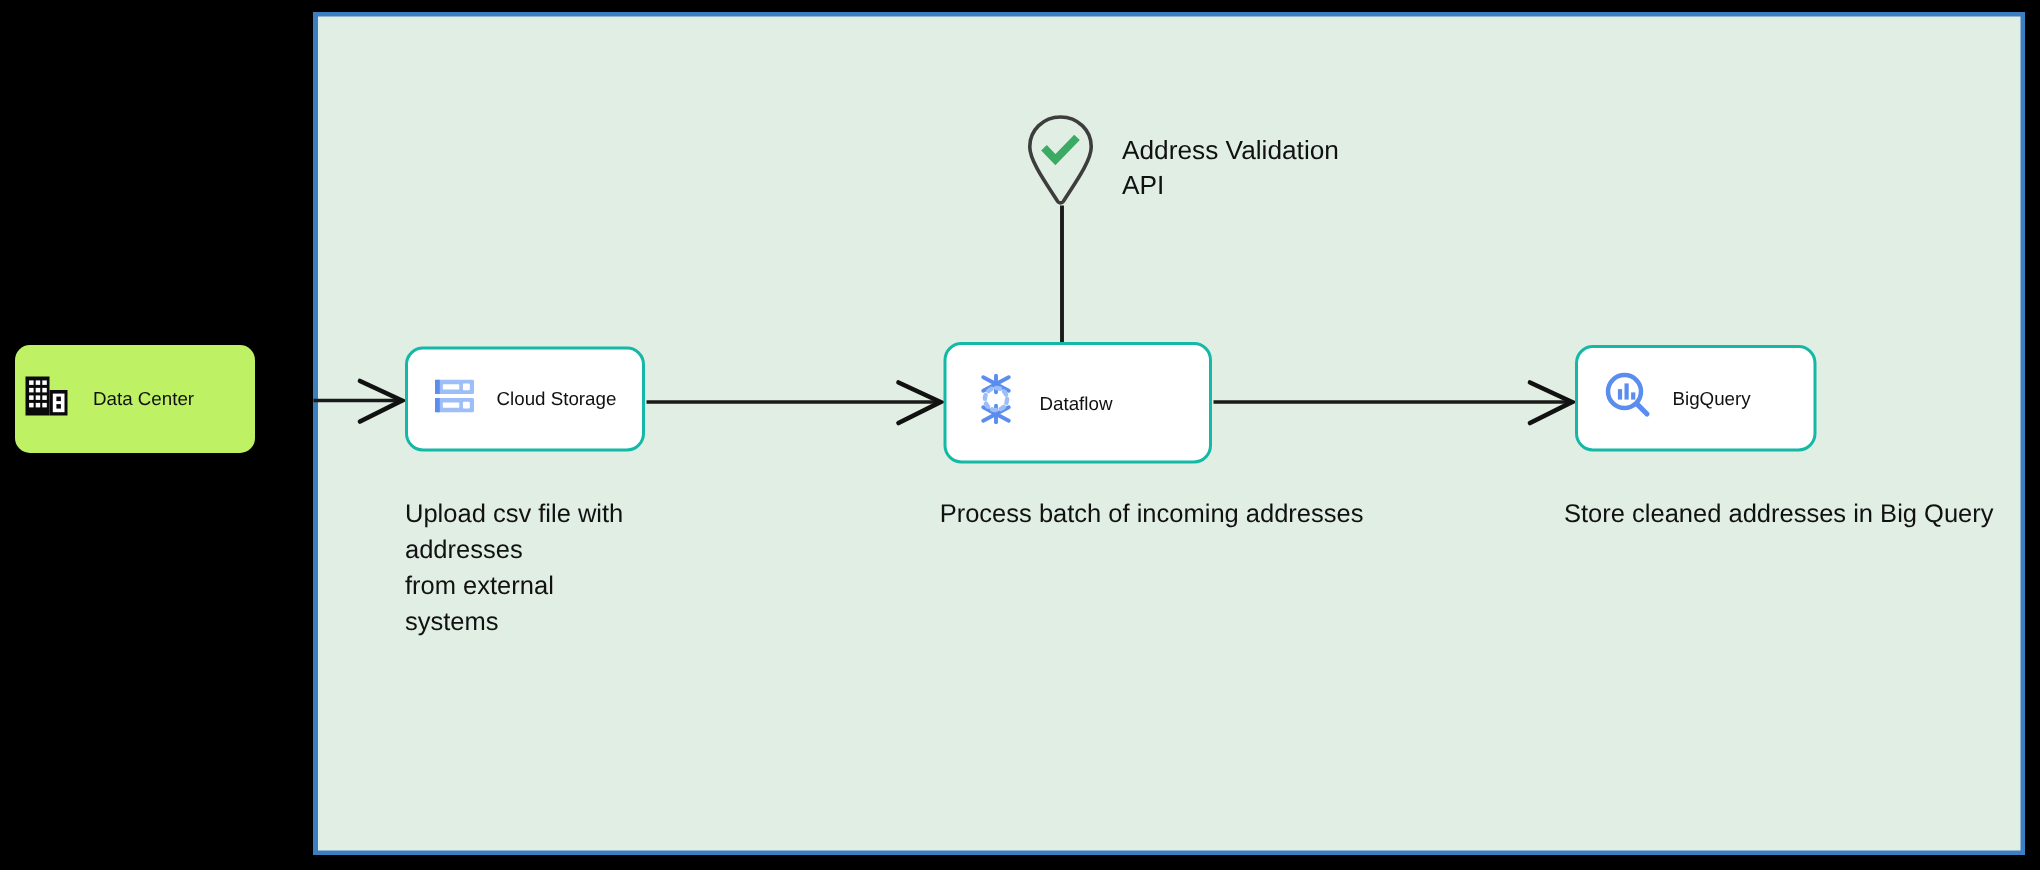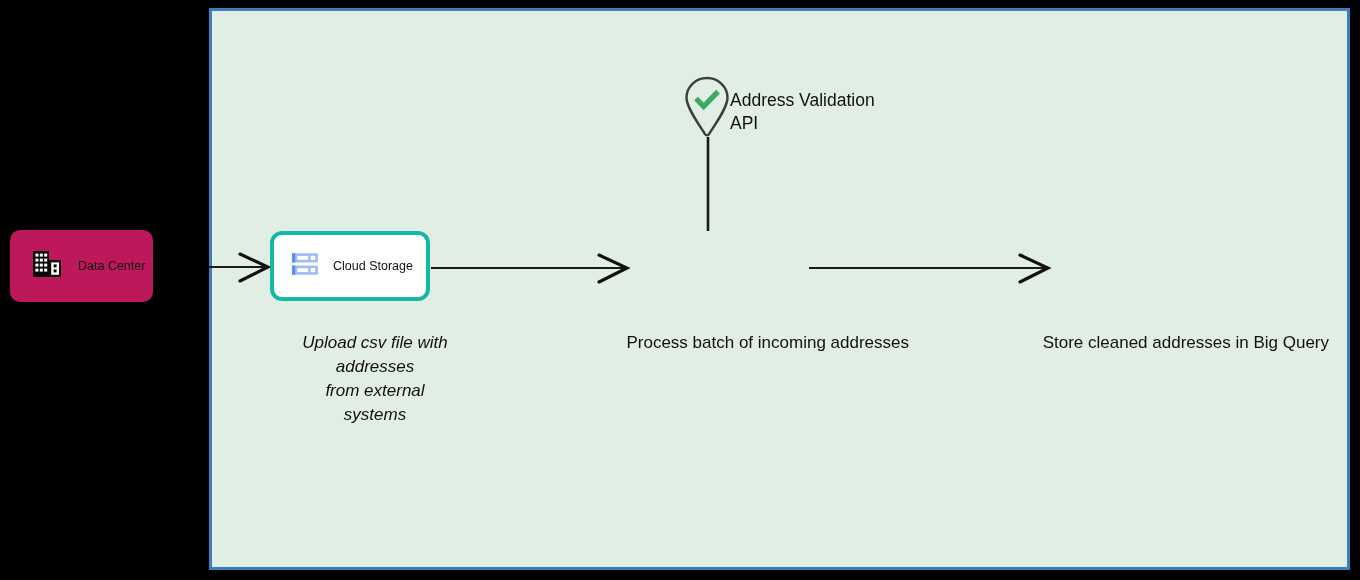--- a/index.html
+++ b/index.html
@@ -45,33 +45,33 @@
   .node-label {
     font-size: 12.5px;
     color: #111111;
     white-space: nowrap;
   }
 
   
   #node-data-center {
     left: 10px;
     top: 230px;
-    width: 143px;
+    width: 160px;
     height: 72px;
-    background: #be185d;
+    background: #bef264;
     border: none;
     border-radius: 10px;
-    padding-left: 22px;
+    padding-left: 6px;
   }
   #node-data-center .node-label { margin-left: 16px; }
 
   
   .gcp-node {
     background: #ffffff;
-    border: 4px solid #14b8a6;
+    border: 2px solid #14b8a6;
   }
   #node-cloud-storage {
     left: 270px;
     top: 231px;
     width: 160px;
     height: 70px;
     padding-left: 17px;
   }
   #node-cloud-storage .node-label { margin-left: 14px; }
 
@@ -95,20 +95,21 @@
 
   
   #node-address-api {
     position: absolute;
     left: 684px;
     top: 76px;
     display: flex;
     align-items: flex-start;
   }
   #node-address-api .api-text {
+    margin-left: 18px;
     margin-top: 13px;
     font-size: 17.5px;
     line-height: 23px;
     color: #111111;
     white-space: pre-line;
   }
 
   
   #connectors {
     position: absolute;
@@ -124,22 +125,21 @@
     position: absolute;
     font-size: 17px;
     line-height: 24px;
     color: #111111;
     white-space: pre-line;
   }
   #caption-cloud-storage {
     left: 270px;
     top: 331px;
     width: 210px;
-    text-align: center;
-    font-style: italic;
+    text-align: left;
   }
   #caption-dataflow {
     left: 569px;
     top: 331px;
     width: 340px;
     text-align: right;
   }
   #caption-bigquery {
     left: 989px;
     top: 331px;
@@ -231,21 +231,59 @@
 
         <rect x="1" y="16.4" width="26" height="9.4" rx="1" fill="#9dbef7"></rect>
         <rect x="1" y="16.4" width="3.2" height="9.4" fill="#5b8def"></rect>
         <rect x="6.2" y="19.3" width="11" height="3.6" rx="0.6" fill="#ffffff"></rect>
         <rect x="19.6" y="18.9" width="4.6" height="4.4" rx="0.6" fill="#ffffff"></rect>
       </svg>
     </span>
     <span class="node-label">Cloud Storage</span>
   </div>
 
-
+  <div class="node gcp-node" id="node-dataflow">
+    <span class="node-icon">
+      <svg width="30" height="34" viewBox="0 0 30 34" xmlns="http://www.w3.org/2000/svg">
+
+        <g stroke="#5b8def" stroke-width="2.6" stroke-linecap="round" fill="none">
+          <line x1="6.5" y1="2.5" x2="23.5" y2="11.5"></line>
+          <line x1="23.5" y1="2.5" x2="6.5" y2="11.5"></line>
+          <line x1="15" y1="1.5" x2="15" y2="12.5"></line>
+        </g>
+
+        <g stroke="#5b8def" stroke-width="2.6" stroke-linecap="round" fill="none">
+          <line x1="6.5" y1="31.5" x2="23.5" y2="22.5"></line>
+          <line x1="23.5" y1="31.5" x2="6.5" y2="22.5"></line>
+          <line x1="15" y1="32.5" x2="15" y2="21.5"></line>
+        </g>
+
+        <circle cx="15" cy="17" r="7.4" fill="none" stroke="#9dbef7" stroke-width="3" stroke-dasharray="2.6 3.2" stroke-linecap="round"></circle>
+      </svg>
+    </span>
+    <span class="node-label">Dataflow</span>
+  </div>
+
+  <div class="node gcp-node" id="node-bigquery">
+    <span class="node-icon">
+      <svg width="32" height="32" viewBox="0 0 32 32" xmlns="http://www.w3.org/2000/svg">
+
+        <circle cx="14" cy="14" r="11" fill="none" stroke="#5b8def" stroke-width="3"></circle>
+
+        <g fill="#5b8def">
+          <rect x="9.6" y="12.4" width="2.8" height="7"></rect>
+          <rect x="14" y="8.6" width="2.8" height="10.8"></rect>
+          <rect x="18.4" y="14.6" width="2.8" height="4.8"></rect>
+        </g>
+
+        <line x1="22.4" y1="22.4" x2="29" y2="29" stroke="#5b8def" stroke-width="3.4" stroke-linecap="round"></line>
+      </svg>
+    </span>
+    <span class="node-label">BigQuery</span>
+  </div>
 
   <div class="caption" id="caption-cloud-storage">Upload csv file with
 addresses
 from external
 systems</div>
   <div class="caption" id="caption-dataflow">Process batch of incoming addresses</div>
   <div class="caption" id="caption-bigquery">Store cleaned addresses in Big Query</div>
 
 </div>
 

